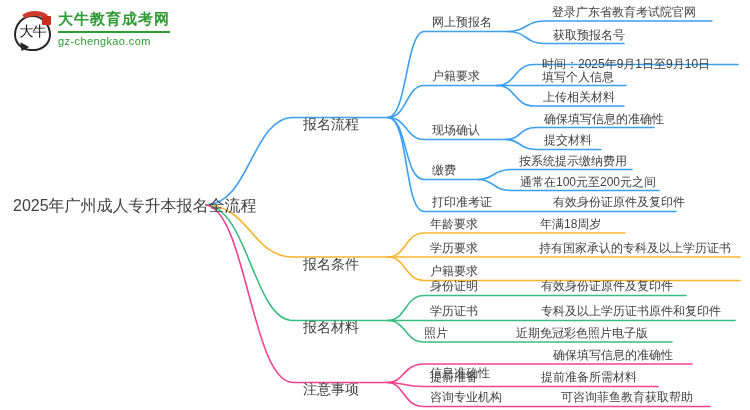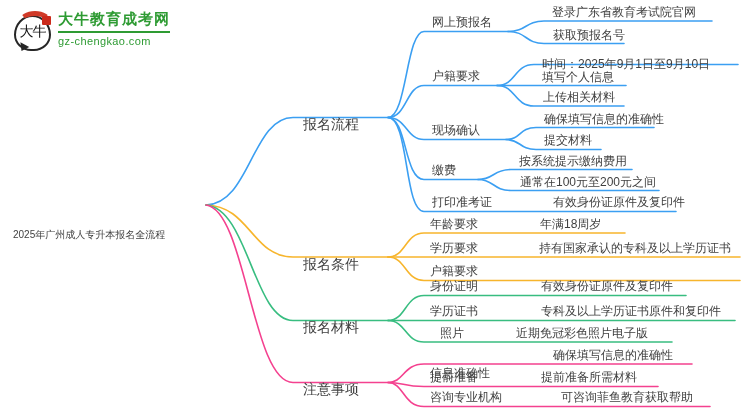--- a/index.html
+++ b/index.html
@@ -2,21 +2,21 @@
 <html><head>
 <meta charset="utf-8">
 <style>
   html,body{margin:0;padding:0;background:#fff;}
   .stage{
     position:relative;width:750px;height:410px;overflow:hidden;background:#ffffff;
     font-family:"Liberation Sans","DejaVu Sans",sans-serif;color:#3f3f3f;
   }
   .wires{position:absolute;left:0;top:0;}
   .t{position:absolute;white-space:nowrap;line-height:1.15;color:#3f3f3f;}
-  .root{font-size:10px;margin-top:32px;}
+  .root{font-size:16px;}
   .main{font-size:14px;margin-top:16px;}
   .sub,.leaf{font-size:12px;}
 
   
   .logo{position:absolute;left:14px;top:10px;display:flex;align-items:flex-start;gap:7px;}
   .bubble{position:relative;width:33px;height:32px;margin-top:5px;background:#fff;
           border:2px solid #262626;border-radius:50% 50% 46% 46%/55% 55% 45% 45%;}
   .bubble:after{content:"";position:absolute;left:1px;bottom:-7px;width:0;height:0;
           border:5px solid transparent;border-top:7px solid #262626;transform:rotate(28deg);}
   .chars{position:absolute;left:0;top:6px;width:100%;text-align:center;
@@ -116,21 +116,21 @@
   <span class="t sub" style="left:430px;top:218px">年龄要求</span>
   <span class="t leaf" style="left:540px;top:218px">年满18周岁</span>
   <span class="t sub" style="left:430px;top:242px">学历要求</span>
   <span class="t leaf" style="left:539px;top:242px">持有国家承认的专科及以上学历证书</span>
   <span class="t sub" style="left:430px;top:265px">户籍要求</span>
 
   <span class="t sub" style="left:430px;top:280px">身份证明</span>
   <span class="t leaf" style="left:541px;top:280px">有效身份证原件及复印件</span>
   <span class="t sub" style="left:430px;top:305px">学历证书</span>
   <span class="t leaf" style="left:541px;top:305px">专科及以上学历证书原件和复印件</span>
-  <span class="t sub" style="left:440px;top:327px">照片</span>
+  <span class="t sub" style="left:424px;top:327px">照片</span>
   <span class="t leaf" style="left:516px;top:327px">近期免冠彩色照片电子版</span>
 
   <span class="t sub" style="left:430px;top:367px">信息准确性</span>
   <span class="t leaf" style="left:553px;top:349px">确保填写信息的准确性</span>
   <span class="t sub" style="left:430px;top:371px">提前准备</span>
   <span class="t leaf" style="left:541px;top:371px">提前准备所需材料</span>
   <span class="t sub" style="left:430px;top:391px">咨询专业机构</span>
   <span class="t leaf" style="left:561px;top:391px">可咨询菲鱼教育获取帮助</span>
 
 </div>

